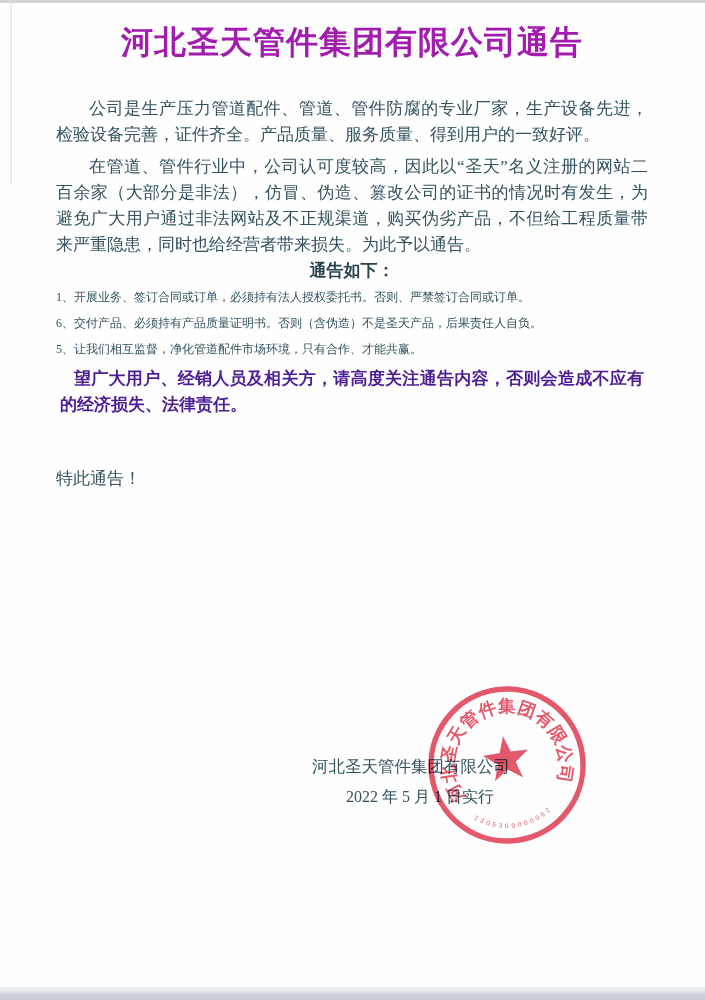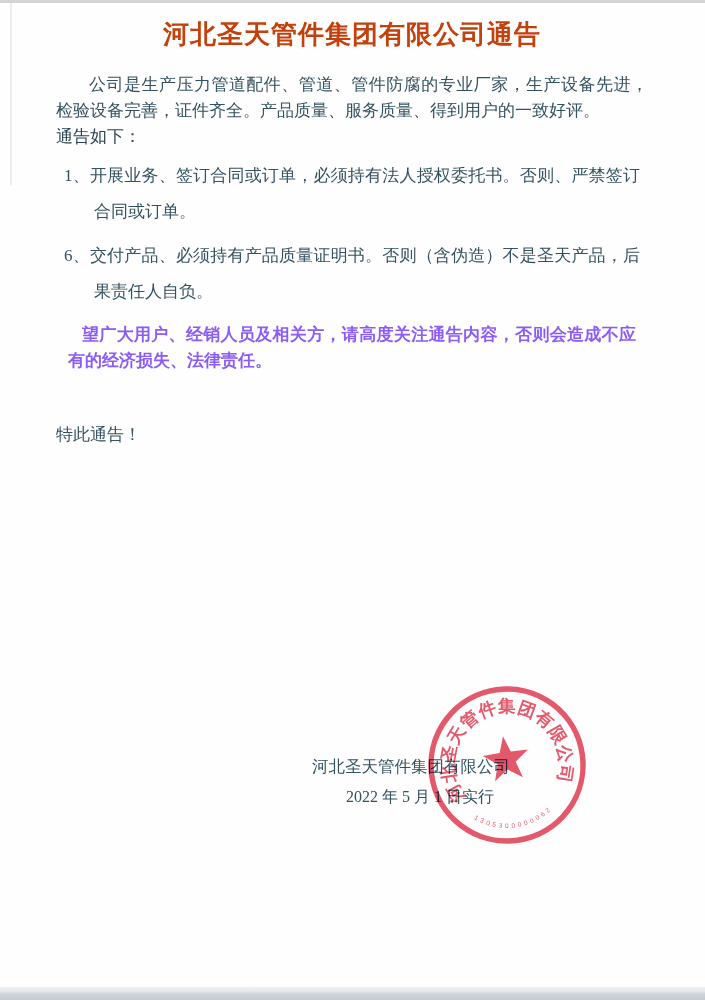--- a/index.html
+++ b/index.html
@@ -15,40 +15,40 @@
     background:linear-gradient(180deg,#edeff1 0%,#e7eaec 30%,#cdd2d8 55%,#c5cbd2 100%); }
   .edge-left { position:absolute; left:10px; top:3px; width:2px; height:182px; background:#ededee; }
   .scan-band { position:absolute; left:0; top:505px; width:100%; height:24px;
     background:rgba(255,255,255,0.38); pointer-events:none; z-index:3; }
 
   .content { position:absolute; left:56px; top:0; width:592px; }
 
   .title {
     margin-bottom:0;
     font-family:"Liberation Sans","DejaVu Sans",sans-serif;
-    font-size:26px; font-weight:700; letter-spacing:1px;
-    color:#c2410c; text-align:center;
+    font-size:32px; font-weight:700; letter-spacing:1px;
+    color:#a21caf; text-align:center;
   }
   .para {
     margin:0; font-size:17px; line-height:26px;
     text-align:justify; text-indent:33px;
   }
-  .para.first { margin-top:20px; }
+  .para.first { margin-top:31px; }
   .para.second { margin-top:6px; }
   .notice-heading {
     margin:0; font-size:17px; line-height:26px;
-    font-weight:400; color:#2a4350;
+    font-weight:700; color:#2a4350;text-align:center;
   }
   .item {
-    margin:8px; font-size:17px; line-height:36px;
+    margin:0; font-size:12px; line-height:26px;
     text-align:justify; padding-left:30px; text-indent:-30px;
   }
   .closing {
-    margin:12px; font-size:17px; line-height:26px;
-    font-weight:700; color:#8b5cf6; text-align:justify; text-indent:14px;
+    margin:4px; font-size:17px; line-height:26px;
+    font-weight:700; color:#4c1d95; text-align:justify; text-indent:14px;
   }
   .hereby { margin:48px 0 16px 0; font-size:17px; line-height:26px; }
 
   .sig-company {
     position:absolute; left:308px; top:756px; width:206px;
     font-size:16.5px; text-align:center; white-space:nowrap; z-index:2;
   }
   .sig-date {
     position:absolute; left:330px; top:787px; width:180px;
     font-size:16px; text-align:center; white-space:nowrap; z-index:2;
@@ -71,25 +71,27 @@
 <div class="page">
 
   <div class="edge-top"></div>
   <div class="edge-left"></div>
   <div class="scan-band"></div>
 
   <div class="content">
     <h1 class="title">河北圣天管件集团有限公司通告</h1>
 
     <p class="para first">公司是生产压力管道配件、管道、管件防腐的专业厂家，生产设备先进，检验设备完善，证件齐全。产品质量、服务质量、得到用户的一致好评。</p>
+    <p class="para second">在管道、管件行业中，公司认可度较高，因此以“圣天”名义注册的网站二百余家（大部分是非法），仿冒、伪造、篡改公司的证书的情况时有发生，为避免广大用户通过非法网站及不正规渠道，购买伪劣产品，不但给工程质量带来严重隐患，同时也给经营者带来损失。为此予以通告。</p>
 
     <p class="notice-heading">通告如下：</p>
 
     <p class="item">1、开展业务、签订合同或订单，必须持有法人授权委托书。否则、严禁签订合同或订单。</p>
     <p class="item">6、交付产品、必须持有产品质量证明书。否则（含伪造）不是圣天产品，后果责任人自负。</p>
+    <p class="item">5、让我们相互监督，净化管道配件市场环境，只有合作、才能共赢。</p>
 
     <p class="closing">望广大用户、经销人员及相关方，请高度关注通告内容，否则会造成不应有的经济损失、法律责任。</p>
 
     <p class="hereby">特此通告！</p>
   </div>
 
   <div class="sig-company">河北圣天管件集团有限公司</div>
   <div class="sig-date">2022 年 5 月 1 日实行</div>
 
   <div class="seal">

